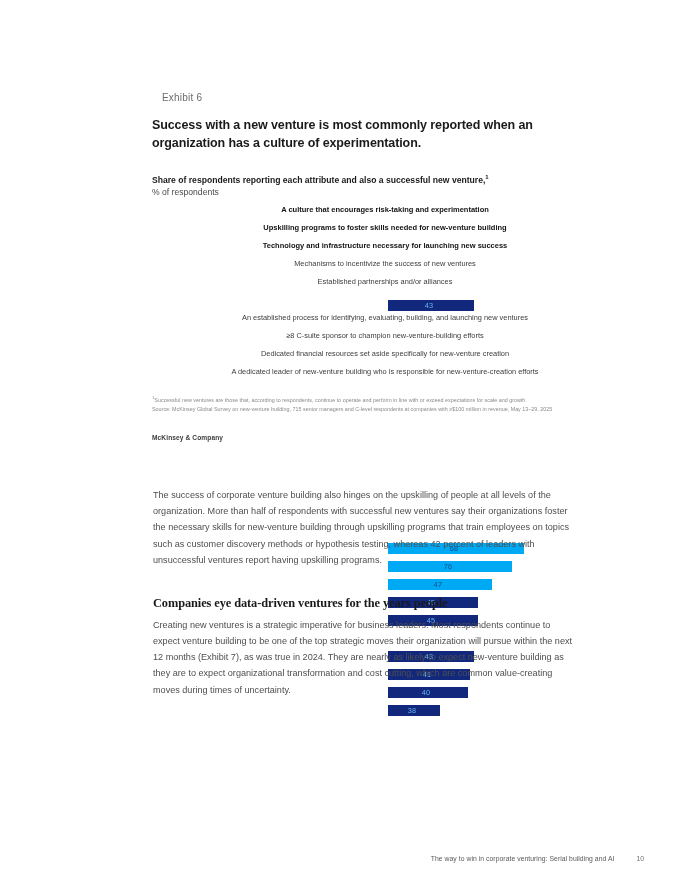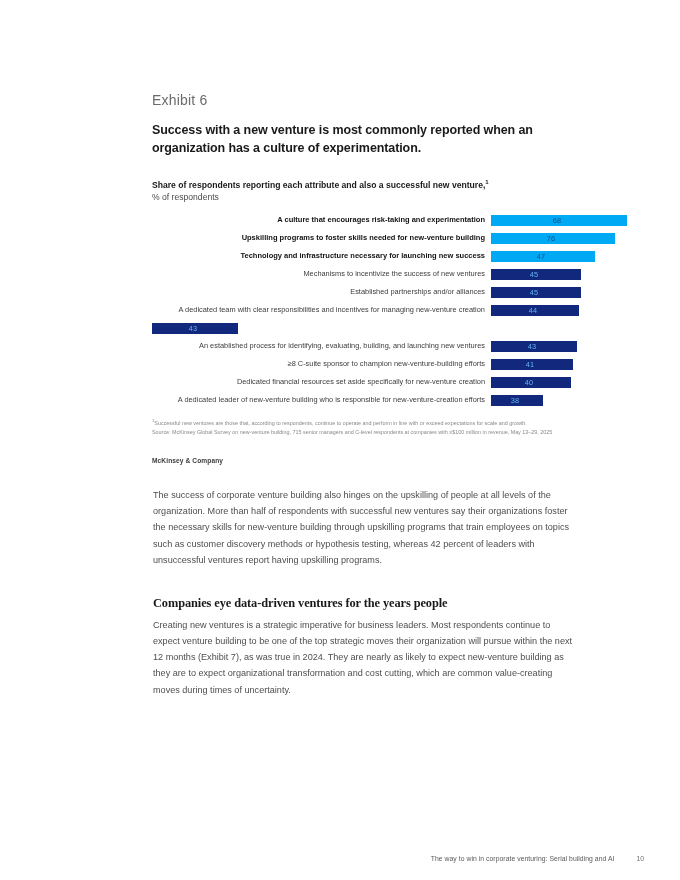--- a/index.html
+++ b/index.html
@@ -24,24 +24,24 @@
 
   
   .exhibit {
     position: absolute;
     left: 152px;
     top: 92px;
     width: 472px;
   }
 
   .exhibit-kicker {
-    font-size: 14px;
+    font-size: 10px;
     color: #6b6b6b;
     letter-spacing: .2px;
-    margin: 0 0 14px 0;
+    margin: 0 0 14px 10px;
   }
 
   .exhibit-title {
     font-size: 12.5px;
     font-weight: 700;
     line-height: 1.42;
     color: #1a1a1a;
     letter-spacing: -0.1px;
     margin: 0 0 22px 0;
     max-width: 420px;
@@ -69,20 +69,21 @@
 
   
   .chart {
     position: relative;
     width: 472px;
   }
   .chart-row {
     display: flex;
     align-items: center;
     height: 18px;
+    flex-direction: column;
   }
   .row-label {
     flex: 0 0 333px;
     text-align: right;
     padding-right: 6px;
     font-size: 7.4px;
     line-height: 1.15;
     color: #3c3c3c;
     white-space: nowrap;
   }
@@ -228,28 +229,20 @@
         </div>
         <div class="chart-row">
           <div class="row-label">Established partnerships and/or alliances</div>
           <div class="row-bar-area">
             <div class="bar dark" style="width: 90px;">
               <span class="bar-value">45</span>
             </div>
           </div>
         </div>
         <div class="chart-row">
-          <div class="row-label">A dedicated team with clear responsibilities and incentives for managing new-venture creation</div>
-          <div class="row-bar-area">
-            <div class="bar dark" style="width: 88px;">
-              <span class="bar-value">44</span>
-            </div>
-          </div>
-        </div>
-        <div class="chart-row">
           <div class="row-bar-area">
             <div class="bar dark" style="width: 86px;">
               <span class="bar-value">43</span>
             </div>
           </div>
         </div>
         <div class="chart-row">
           <div class="row-label">An established process for identifying, evaluating, building, and launching new ventures</div>
           <div class="row-bar-area">
             <div class="bar dark" style="width: 86px;">

